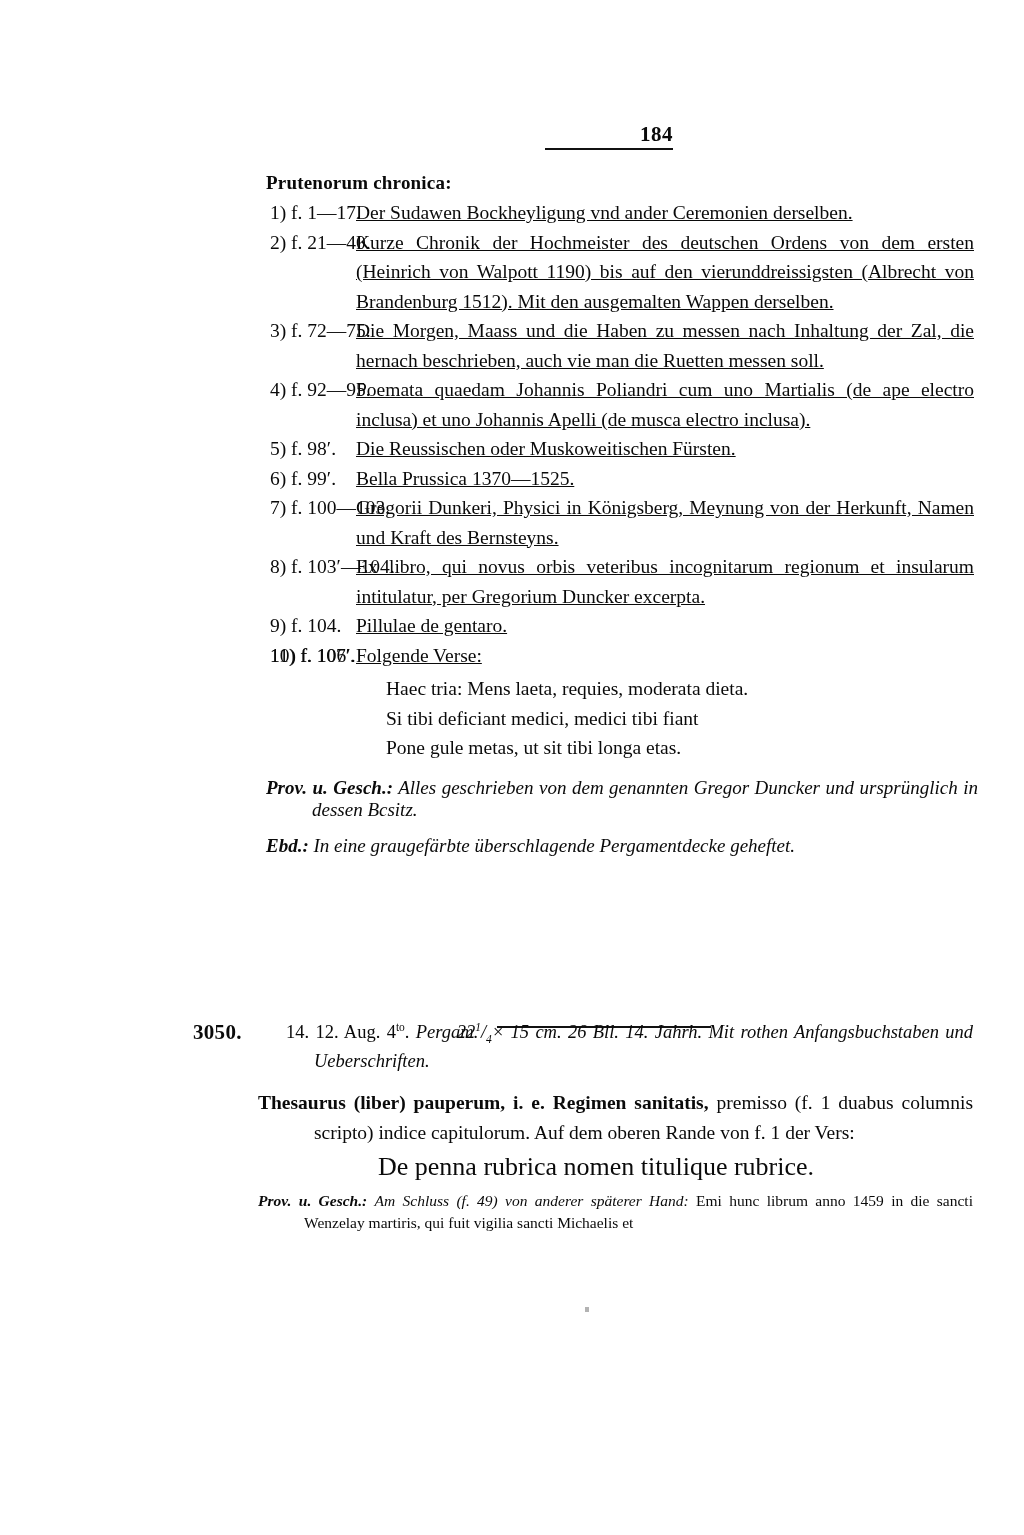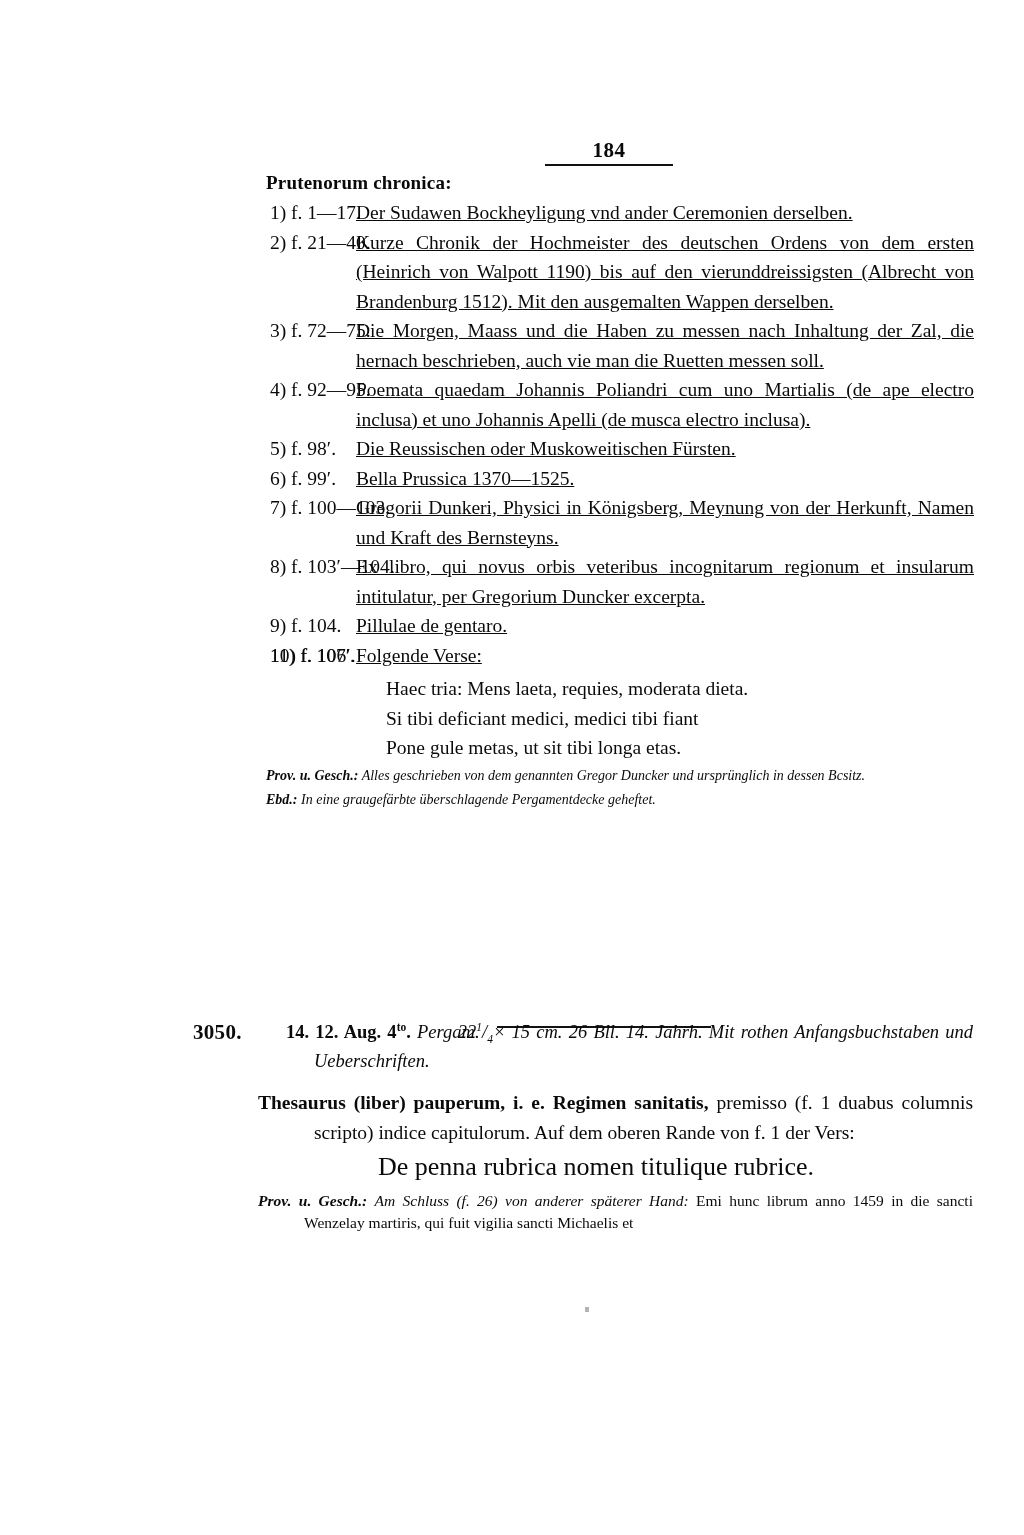--- a/index.html
+++ b/index.html
@@ -20,23 +20,23 @@
     position: absolute;
     left: 0; top: 0;
     width: 1024px;
     height: 1535px;
   }
 
   
   .folio-wrap {
     position: absolute;
     left: 545px;
-    top: 140px;
+    top: 124px;
     width: 128px;
-    text-align: center;
+    text-align: right;
   }
   .folio-num {
     font-size: 21px;
     font-weight: bold;
     letter-spacing: 0.5px;
     line-height: 1;
   }
   .folio-rule {
     margin-top: 3px;
     height: 2px;
@@ -91,26 +91,26 @@
     padding: 0 0 0 120px;
   }
   .verse-line {
     font-size: 19.5px;
     line-height: 29.5px;
     white-space: nowrap;
   }
 
   
   .note {
-    font-size: 14px;
+    font-size: 19px;
     line-height: 22px;
     text-align: justify;
     text-align-last: left;
     font-style: italic;
-    margin-top: 2px;
+    margin-top: 14px;
     padding-left: 46px;
     text-indent: -46px;
   }
   .note .lbl {
     font-weight: bold;
     font-style: italic;
   }
 
   
   .divider {
@@ -140,21 +140,21 @@
   .entry-desc {
     margin-left: 93px;
     font-size: 18.5px;
     line-height: 29px;
     text-align: justify;
     text-align-last: left;
     padding-left: 28px;
     text-indent: -28px;
   }
   .entry-desc .b {
-    font-weight: bold;
+    font-weight: normal;
     margin-top: 31px;
   }
   .entry-desc .it {
     font-style: italic;
   }
   sup.sup {
     font-size: 0.62em;
     vertical-align: super;
     line-height: 0;
   }
@@ -306,21 +306,21 @@
     <div class="title-block">
       <span class="b">Thesaurus (liber) pauperum, i. e. Regimen sanitatis,</span>
       <span>premisso (f. 1 duabus columnis scripto) indice capitulorum.</span>
       <span class="it">Auf dem oberen Rande von f. 1 der Vers:</span>
     </div>
 
     <div class="incipit">De penna rubrica nomen titulique rubrice.</div>
 
     <div class="note-bottom">
       <span class="lbl">Prov. u. Gesch.:</span>
-      <span class="it">Am Schluss (f. 26) von anderer späterer Hand:</span>
+      <span class="it">Am Schluss (f. 49) von anderer späterer Hand:</span>
       <span>Emi hunc librum anno 1459 in die sancti Wenzelay martiris, qui fuit vigilia sancti Michaelis et</span>
     </div>
 
   </div>
 
   <div class="speck"></div>
 
 </div>
 
 </body></html>

